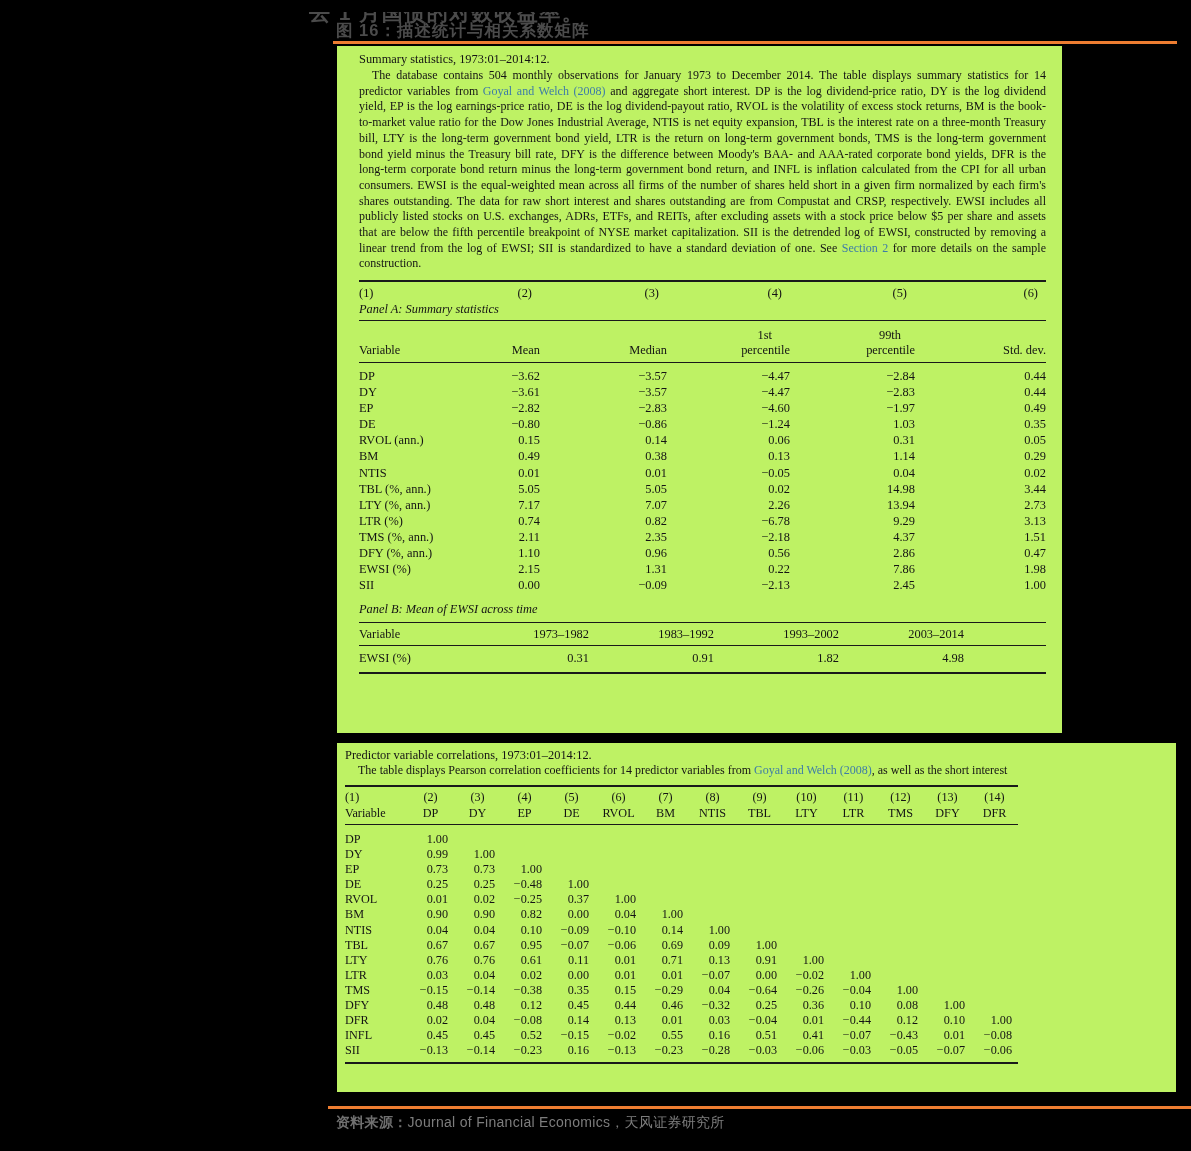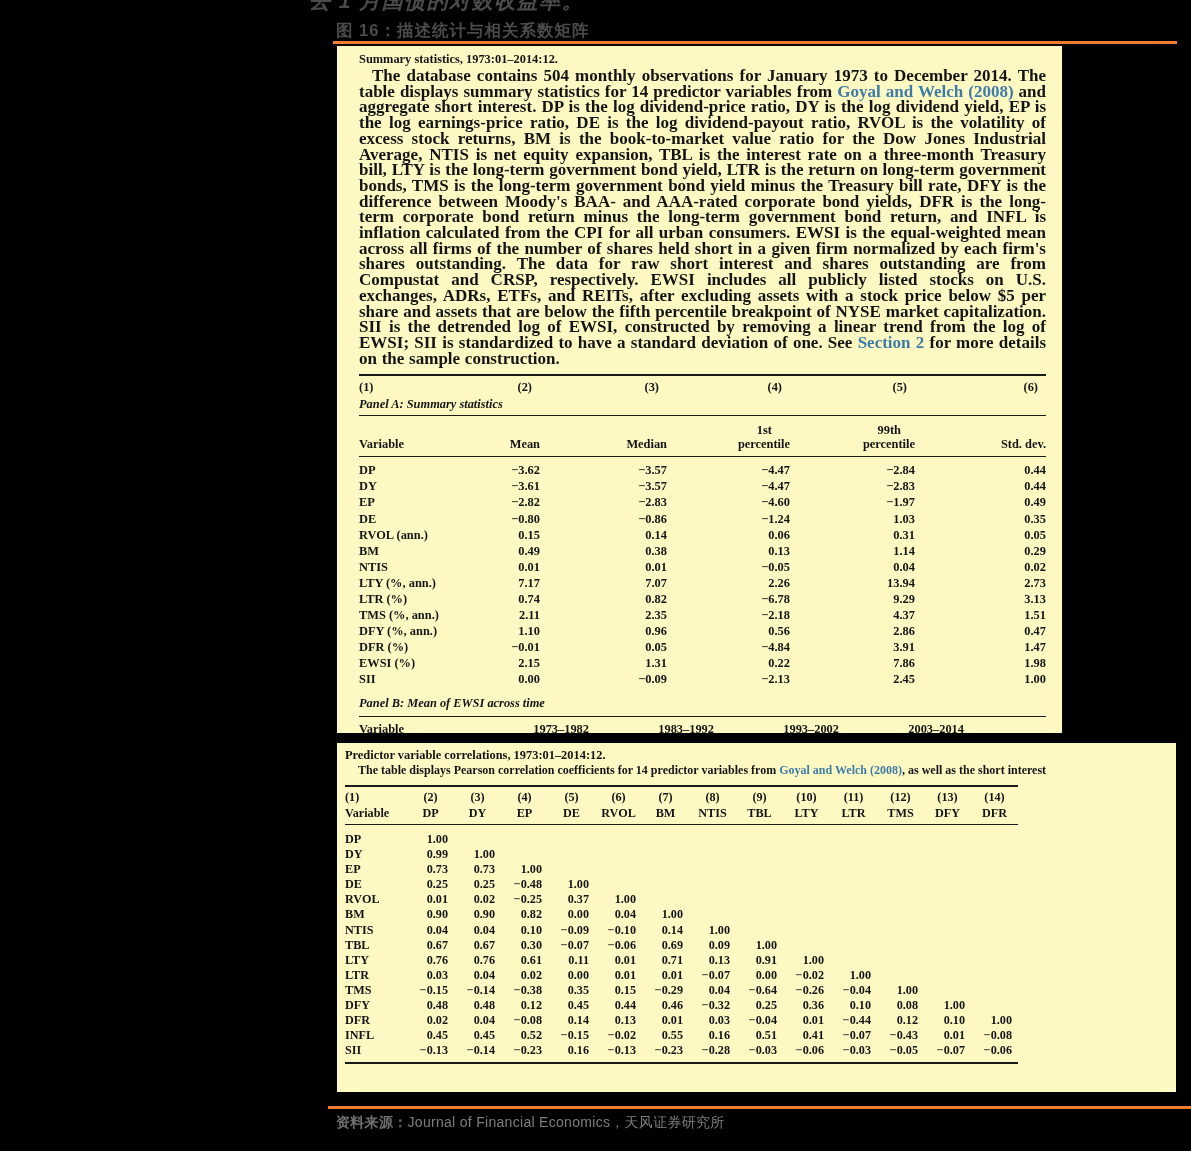--- a/index.html
+++ b/index.html
@@ -1,33 +1,33 @@
 <!DOCTYPE html>
 <html><head>
 <meta charset="utf-8">
 <style>
   html, body { margin:0; padding:0; background:#000; overflow:hidden; }
   .stage { position:relative; width:1191px; height:1151px; background:#000;
            font-family:"Liberation Serif","DejaVu Serif",serif; }
 
   .zh { font-family:"Liberation Sans","DejaVu Sans",sans-serif; font-weight:bold; color:#4b4b4b; }
-  .clip-top { position:absolute; left:309px; top:0; width:560px; height:13px; overflow:hidden;font-style:italic; }
+  .clip-top { position:absolute; left:309px; top:12px; width:560px; height:13px; overflow:hidden; }
   .top-caption { display:block; margin-top:-10px; font-size:21px; letter-spacing:1.5px; line-height:22px; }
   .fig-title { position:absolute; left:336px; top:20px; font-size:16.5px; letter-spacing:1px; }
 
   .hr-orange { position:absolute; height:3px; background:#ED7D31; }
   .hr-top { left:333px; top:41px; width:844px; }
   .hr-bottom { left:328px; top:1106px; width:863px; }
 
-  .paper { position:absolute; background:#fef9c3; color:#141414; box-sizing:border-box;font-weight:bold; }
+  .paper { position:absolute; background:#bef264; color:#141414; box-sizing:border-box; }
   .paper1 { left:337px; top:46px; width:725px; height:687px; padding:6px 16px 0 22px; overflow:hidden; }
   .paper2 { left:337px; top:743px; width:839px; height:349px; padding:5px 0 0 8px; overflow:hidden; }
 
   .caption { font-size:12.4px; line-height:15px; }
-  .desc { font-size:17px; line-height:15.7px; text-align:justify; text-indent:13px; margin-top:1px; word-spacing:0.5px; }
+  .desc { font-size:12px; line-height:15.7px; text-align:justify; text-indent:13px; margin-top:1px; word-spacing:0.5px; }
   .desc2 { font-size:12px; line-height:15.7px; white-space:nowrap; overflow:hidden; width:738px; }
   .indent { text-indent:13px; }
   .link { color:#3E7CA8; }
 
   table { border-collapse:collapse; table-layout:fixed; font-size:12.4px; color:#141414; }
   td { padding:0; overflow:hidden; white-space:nowrap; }
 
   
   .t1 { width:687px; }
   .t1a { margin-top:8px; border-top:2px solid #1a1a1a; }
@@ -169,20 +169,28 @@
           </tr>
           <tr>
             <td>NTIS</td>
             <td>0.01</td>
             <td>0.01</td>
             <td>−0.05</td>
             <td>0.04</td>
             <td>0.02</td>
           </tr>
           <tr>
+            <td>TBL (%, ann.)</td>
+            <td>5.05</td>
+            <td>5.05</td>
+            <td>0.02</td>
+            <td>14.98</td>
+            <td>3.44</td>
+          </tr>
+          <tr>
             <td>LTY (%, ann.)</td>
             <td>7.17</td>
             <td>7.07</td>
             <td>2.26</td>
             <td>13.94</td>
             <td>2.73</td>
           </tr>
           <tr>
             <td>LTR (%)</td>
             <td>0.74</td>
@@ -199,28 +207,20 @@
             <td>4.37</td>
             <td>1.51</td>
           </tr>
           <tr>
             <td>DFY (%, ann.)</td>
             <td>1.10</td>
             <td>0.96</td>
             <td>0.56</td>
             <td>2.86</td>
             <td>0.47</td>
-          </tr>
-          <tr>
-            <td>DFR (%)</td>
-            <td>−0.01</td>
-            <td>0.05</td>
-            <td>−4.84</td>
-            <td>3.91</td>
-            <td>1.47</td>
           </tr>
           <tr>
             <td>EWSI (%)</td>
             <td>2.15</td>
             <td>1.31</td>
             <td>0.22</td>
             <td>7.86</td>
             <td>1.98</td>
           </tr>
           <tr>
@@ -432,21 +432,21 @@
             <td></td>
             <td></td>
             <td></td>
             <td></td>
             <td></td>
           </tr>
           <tr>
             <td>TBL</td>
             <td>0.67</td>
             <td>0.67</td>
-            <td>0.30</td>
+            <td>0.95</td>
             <td>−0.07</td>
             <td>−0.06</td>
             <td>0.69</td>
             <td>0.09</td>
             <td>1.00</td>
             <td></td>
             <td></td>
             <td></td>
             <td></td>
             <td></td>

